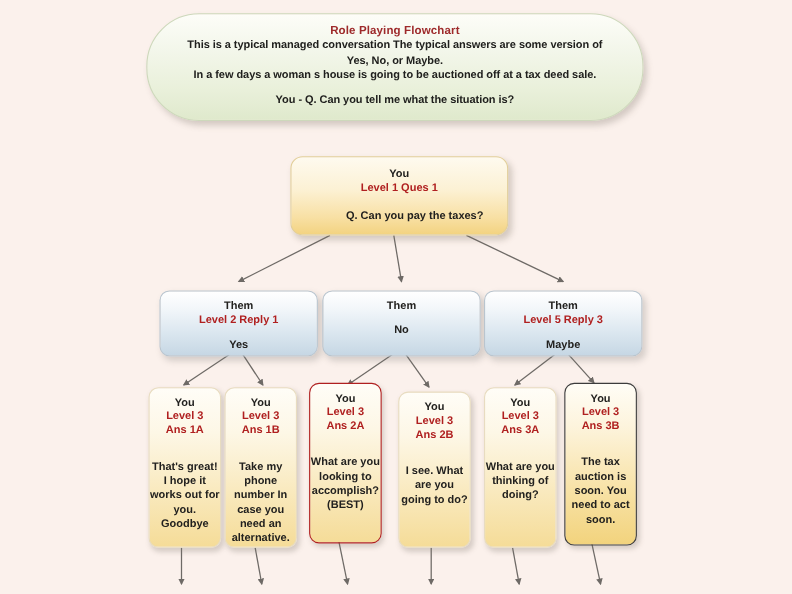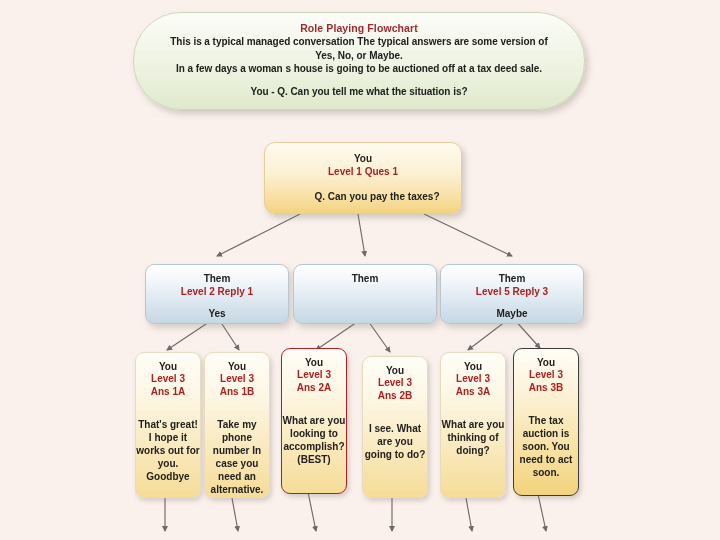--- a/index.html
+++ b/index.html
@@ -188,20 +188,21 @@
   </div>
 
   <div class="node node-them" style="left:145px;">
     <div class="who">Them</div>
     <div class="lvl">Level 2 Reply 1</div>
     <div class="body">Yes</div>
   </div>
 
   <div class="node node-them" style="left:293px;">
     <div class="who">Them</div>
+    <div class="body">No</div>
   </div>
 
   <div class="node node-them" style="left:440px;">
     <div class="who">Them</div>
     <div class="lvl">Level 5 Reply 3</div>
     <div class="body">Maybe</div>
   </div>
 
   <div class="node node-ans" style="left:135px; top:352px; height:146px;">
     <div class="who">You</div>

